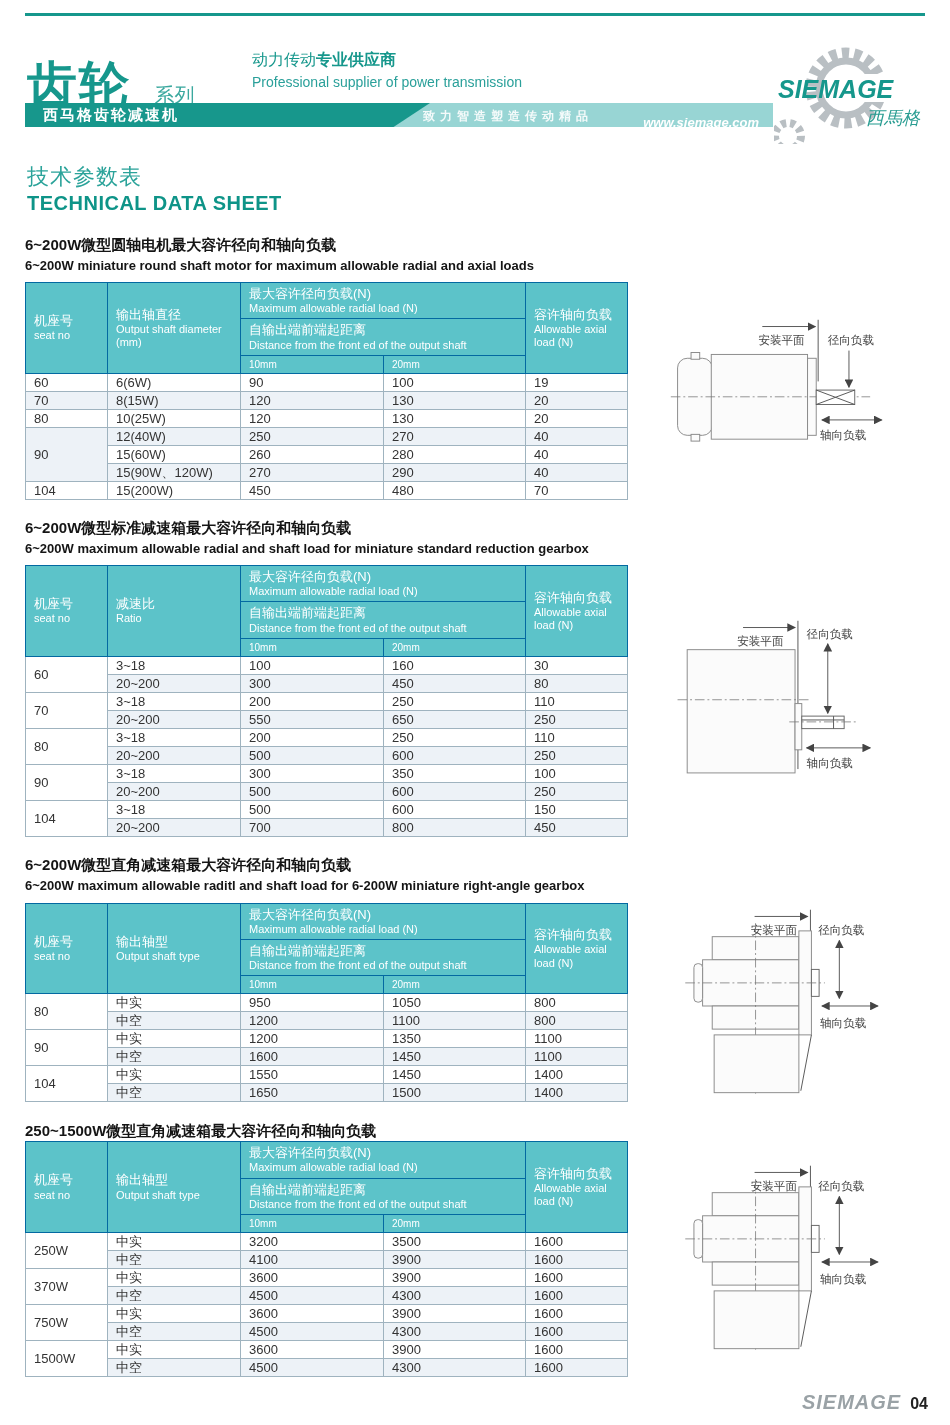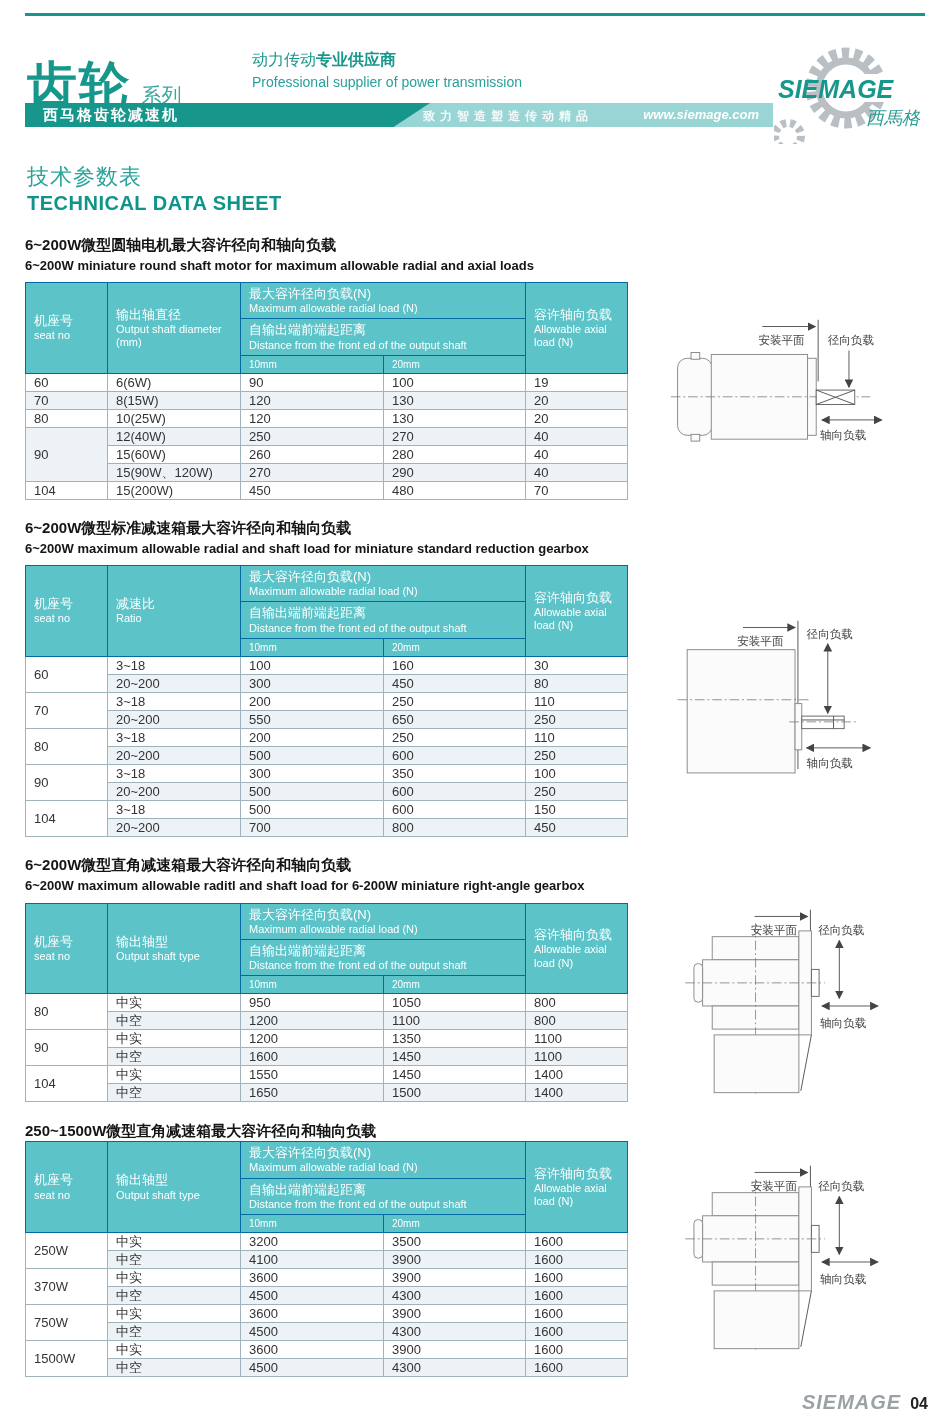--- a/index.html
+++ b/index.html
@@ -2,33 +2,33 @@
 <html><head>
 <meta charset="utf-8">
 <style>
   html,body{margin:0;padding:0;background:#fff;font-family:"Liberation Sans",sans-serif;}
   .page{position:relative;width:950px;height:1425px;background:#fff;overflow:hidden;}
 
   
   .top-rule{position:absolute;left:25px;top:13px;width:900px;height:3px;background:#16978c;}
   .series{position:absolute;left:27px;top:52px;white-space:nowrap;}
   .series-main{font-size:50px;font-weight:bold;color:#16978c;letter-spacing:2px;}
-  .series-suffix{font-size:20px;color:#3aa89e;margin-left:6px;}
+  .series-suffix{font-size:20px;color:#3aa89e;margin-left:19px;}
   .tagline{position:absolute;left:240px;top:50px;margin-left:12px;}
   .tagline-zh{font-size:16px;color:#16978c;}
   .tagline-zh .b{font-weight:bold;}
   .tagline-en{font-size:14px;color:#2aa09a;margin-top:3px;}
   .banner{position:absolute;left:25px;top:103px;width:748px;height:24px;background:#98d5d4;}
   .banner-dark{position:absolute;left:0;top:0;height:100%;width:405px;background:#17978c;
     clip-path:polygon(0 0,100% 0,91% 100%,0 100%);display:flex;align-items:center;
     padding-left:18px;box-sizing:border-box;}
   .banner-dark span{color:#fff;font-size:15px;font-weight:bold;letter-spacing:2px;}
   .banner-slogan{position:absolute;right:180px;top:5px;color:#fff;font-size:12px;
     letter-spacing:5px;font-weight:bold;opacity:.9;white-space:nowrap;}
-  .banner-url{position:absolute;right:14px;top:4px;color:#fff;font-size:13px;
+  .banner-url{position:absolute;right:14px;top:12px;color:#fff;font-size:13px;
     font-style:italic;font-weight:bold;}
   .logo{position:absolute;right:6px;top:36px;width:170px;height:108px;}
 
   
   .doc-title{position:absolute;left:27px;top:162px;}
   .doc-title-zh{font-size:22px;color:#2ba39a;letter-spacing:1px;}
   .doc-title-en{font-size:20px;font-weight:bold;color:#0e9488;letter-spacing:.5px;}
 
   
   .content{position:absolute;left:25px;top:236px;width:908px;}

